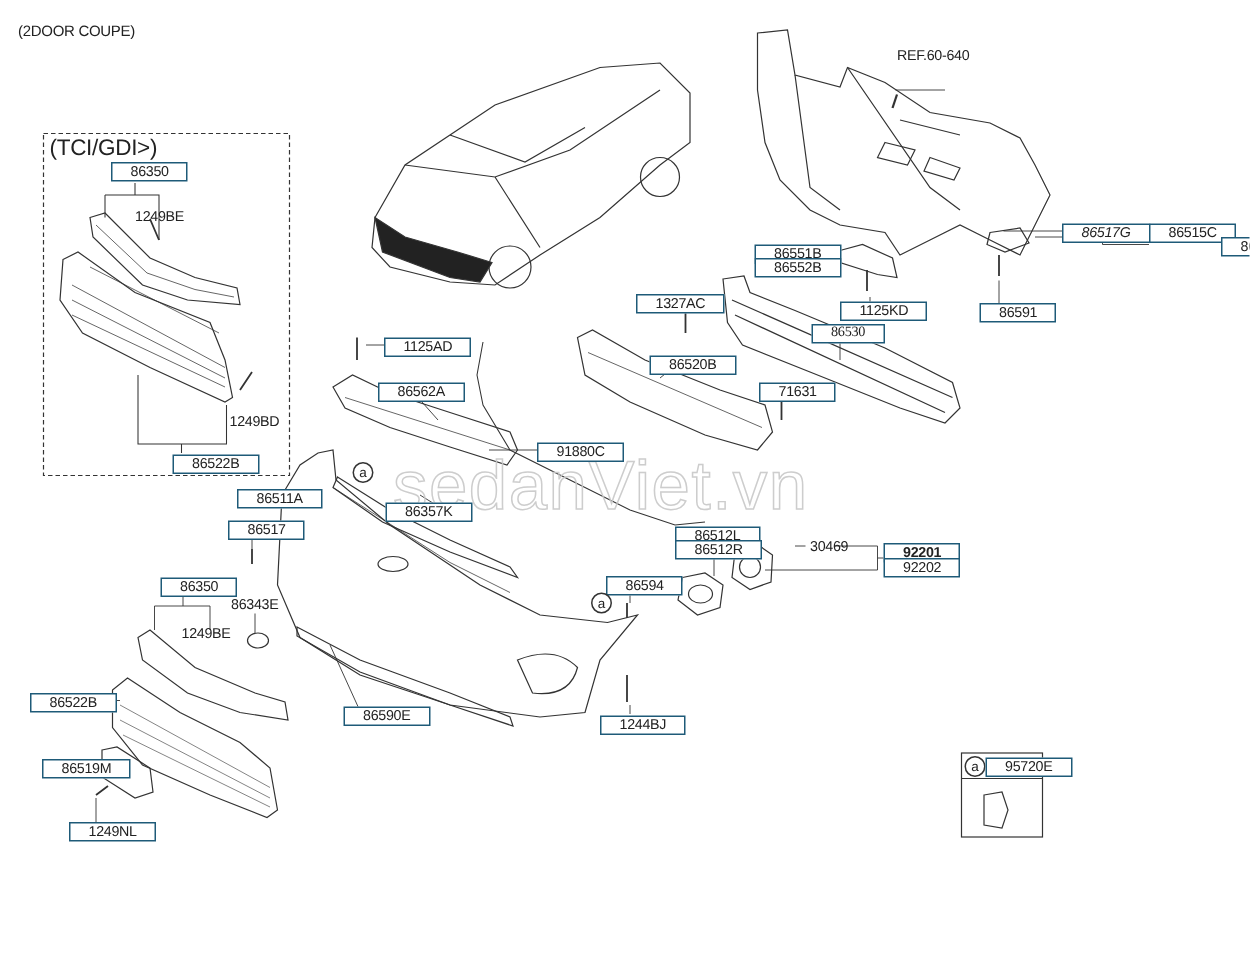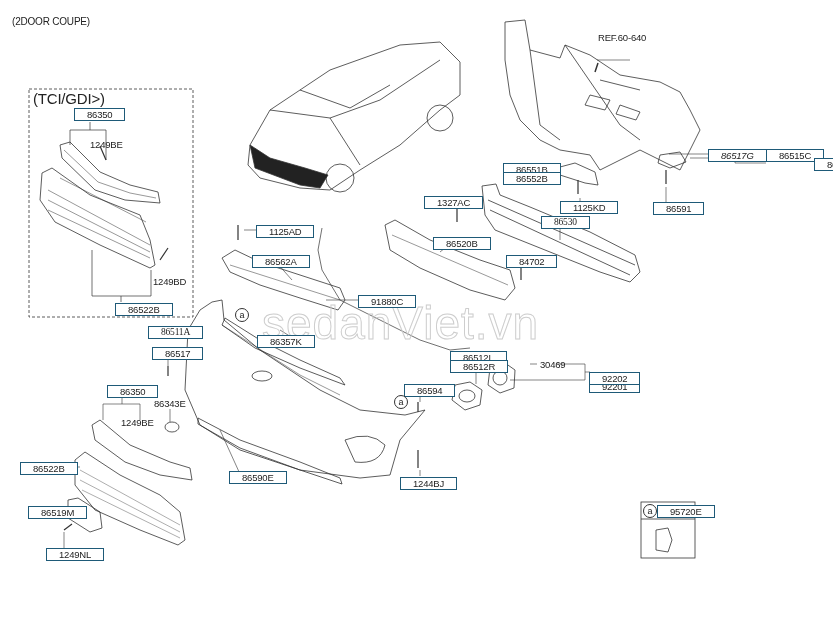--- a/index.html
+++ b/index.html
@@ -137,44 +137,44 @@
 
 <div class="lbl boxed" style="left:74px;top:108px;">86350</div>
 <div class="lbl" style="left:90px;top:139px;">1249BE</div>
 <div class="lbl" style="left:153px;top:276px;">1249BD</div>
 <div class="lbl boxed" style="left:115px;top:303px;">86522B</div>
 
 <div class="lbl boxed" style="left:256px;top:225px;">1125AD</div>
 <div class="lbl boxed" style="left:252px;top:255px;">86562A</div>
 <div class="lbl boxed" style="left:358px;top:295px;">91880C</div>
 <div class="lbl boxed" style="left:433px;top:237px;">86520B</div>
-<div class="lbl boxed" style="left:506px;top:255px;">84702</div>
+<div class="lbl boxed" style="left:506px;top:255px;">71631</div>
 <div class="lbl boxed" style="left:424px;top:196px;">1327AC</div>
 <div class="lbl boxed" style="left:503px;top:163px;">86551B</div>
 <div class="lbl boxed" style="left:503px;top:172px;">86552B</div>
 <div class="lbl boxed" style="left:560px;top:201px;">1125KD</div>
 <div class="lbl boxed" style="left:541px;top:216px;font-family:Liberation Serif, serif;">86530</div>
 <div class="lbl boxed" style="left:708px;top:149px;font-style:italic;">86517G</div>
 <div class="lbl boxed" style="left:766px;top:149px;">86515C</div>
 <div class="lbl boxed" style="left:766px;top:158px;margin-left:48px;">86516A</div>
 <div class="lbl boxed" style="left:653px;top:202px;">86591</div>
-<div class="lbl boxed" style="left:148px;top:326px;font-family:Liberation Serif, serif;">86511A</div>
+<div class="lbl boxed" style="left:158px;top:326px;">86511A</div>
 <div class="lbl boxed" style="left:257px;top:335px;">86357K</div>
 <div class="lbl boxed" style="left:152px;top:347px;">86517</div>
 <div class="lbl boxed" style="left:107px;top:385px;">86350</div>
 <div class="lbl" style="left:121px;top:417px;">1249BE</div>
 <div class="lbl" style="left:154px;top:398px;">86343E</div>
 <div class="lbl boxed" style="left:20px;top:462px;">86522B</div>
 <div class="lbl boxed" style="left:229px;top:471px;">86590E</div>
 <div class="lbl boxed" style="left:404px;top:384px;">86594</div>
 <div class="lbl boxed" style="left:400px;top:477px;">1244BJ</div>
 <div class="lbl boxed" style="left:450px;top:351px;">86512L</div>
 <div class="lbl boxed" style="left:450px;top:360px;">86512R</div>
 <div class="lbl" style="left:540px;top:359px;">30469</div>
-<div class="lbl boxed" style="left:589px;top:380px;">92201</div>
+<div class="lbl boxed" style="left:589px;top:362px;font-weight:bold;">92201</div>
 <div class="lbl boxed" style="left:589px;top:372px;text-align:right;">92202</div>
 <div class="lbl boxed" style="left:28px;top:506px;">86519M</div>
 <div class="lbl boxed" style="left:46px;top:548px;">1249NL</div>
 
 <div class="circle-a" style="left:235px;top:308px;">a</div>
 <div class="circle-a" style="left:394px;top:395px;">a</div>
 <div class="circle-a" style="left:643px;top:504px;">a</div>
 <div class="lbl boxed" style="left:657px;top:505px;">95720E</div>
 
 </body></html>

